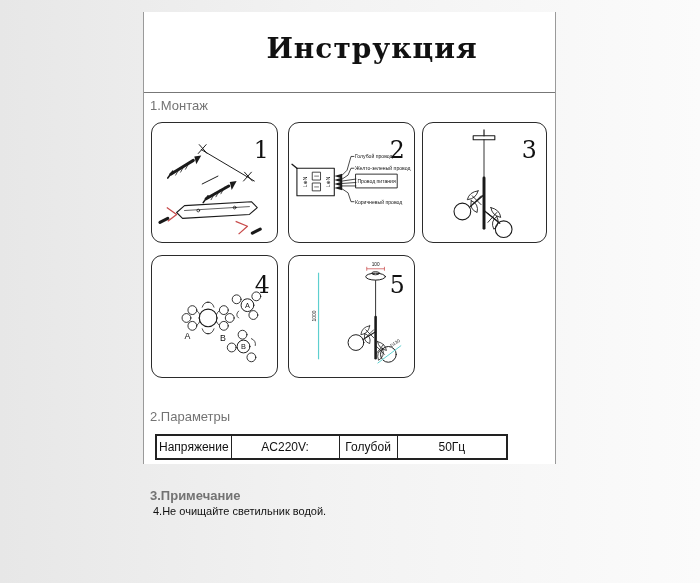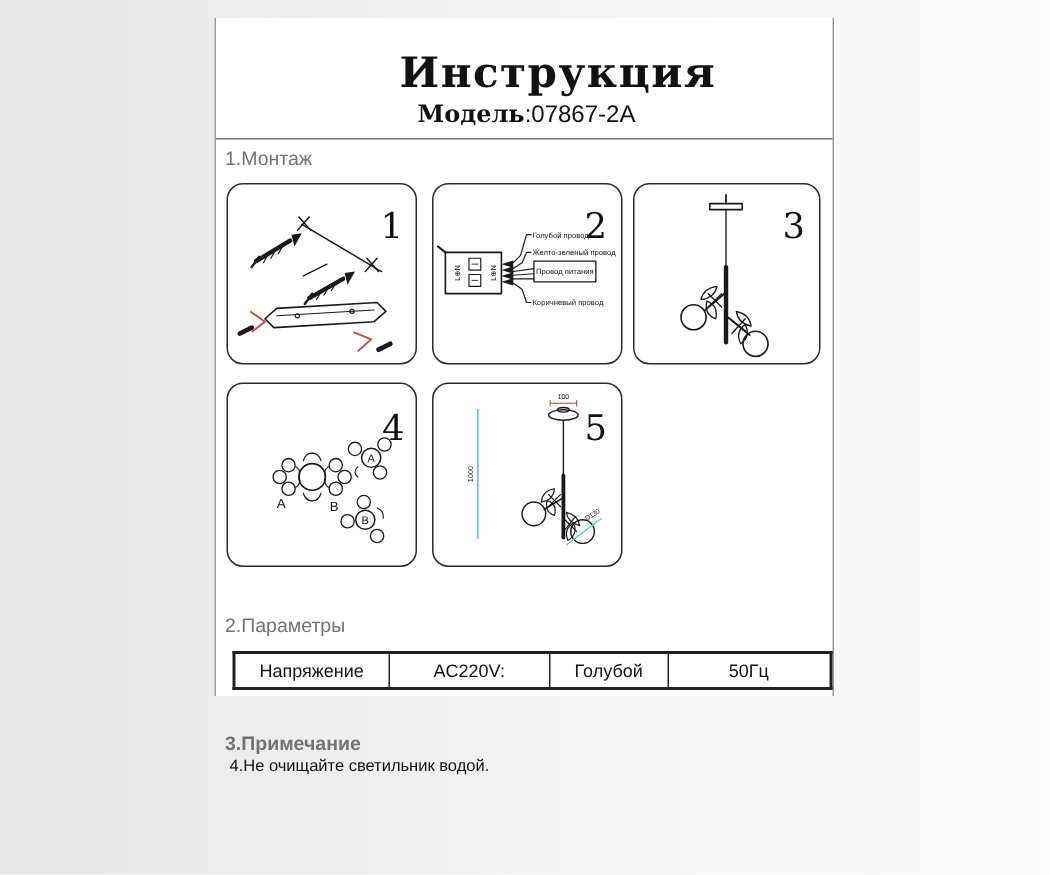--- a/index.html
+++ b/index.html
@@ -42,33 +42,32 @@
   .panel svg{display:block;width:100%;height:100%;}
   svg text{font-family:"Liberation Sans",sans-serif;fill:#111;}
   svg text.pnum{font-family:"DejaVu Serif",serif;font-size:24px;}
   .ink{stroke:#1a1a1a;fill:none;stroke-linecap:round;stroke-linejoin:round;}
   .params-table{
     position:absolute;left:11px;top:422px;border-collapse:collapse;
     font-size:12px;table-layout:fixed;
   }
   .params-table td{
     border:1px solid #222;height:22px;text-align:center;vertical-align:middle;
-    padding:0 16px;overflow:hidden;white-space:nowrap;
+    padding:0 2px;overflow:hidden;white-space:nowrap;
   }
   .params-table{border:2px solid #222;}
   .notes{position:absolute;left:9px;top:492px;width:397px;font-size:11px;line-height:15.5px;}
   .note{margin:0;}
 </style>
 </head>
 <body>
 
 <div class="sheet">
 
   <div class="abs title">Инструкция</div>
-  <div class="abs subtitle"><span class="model-label">Модель</span><span class="model-value">:07867-2A</span></div>
   <div class="abs title-rule"></div>
 
   <div class="abs section-label sec-montage">1.Монтаж</div>
 
   <div class="panel p1">
     <svg viewBox="0 0 127 121">
       <text class="pnum" x="111" y="36" text-anchor="middle">1</text>
       <g>
         <path class="ink" d="M50,27 L104,59" stroke-width="1"></path>
         <path class="ink" d="M48,22 l8,9 M55,22 l-8,9" stroke-width="1"></path>

